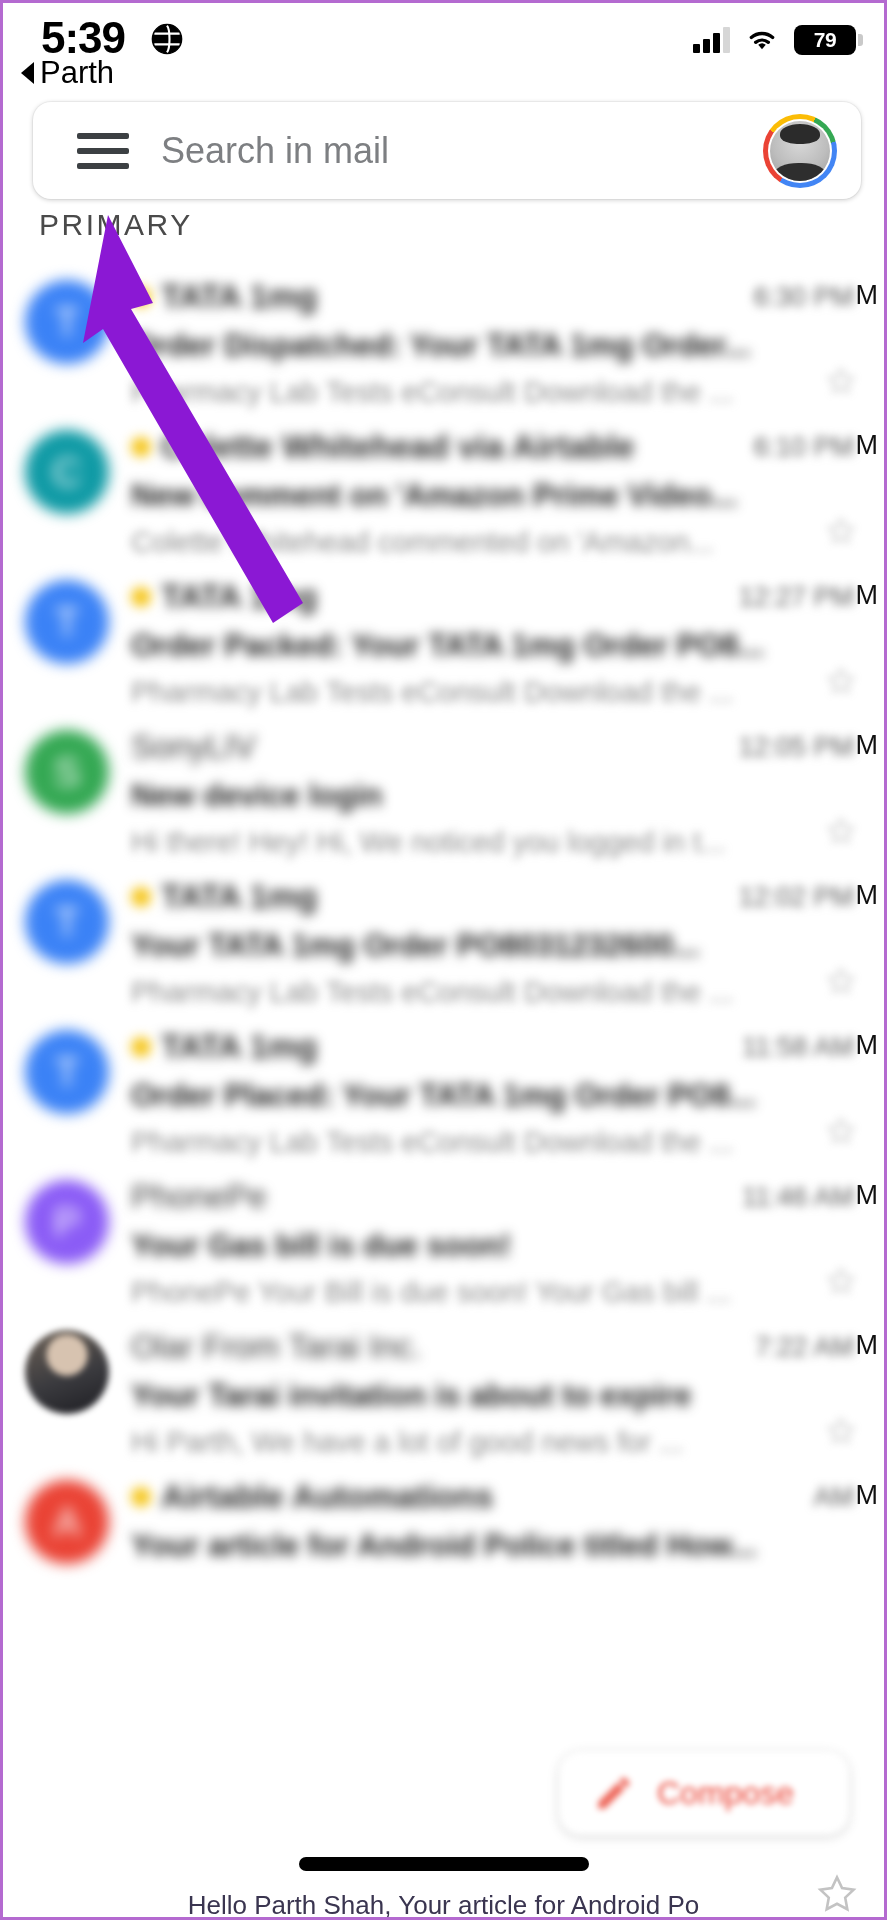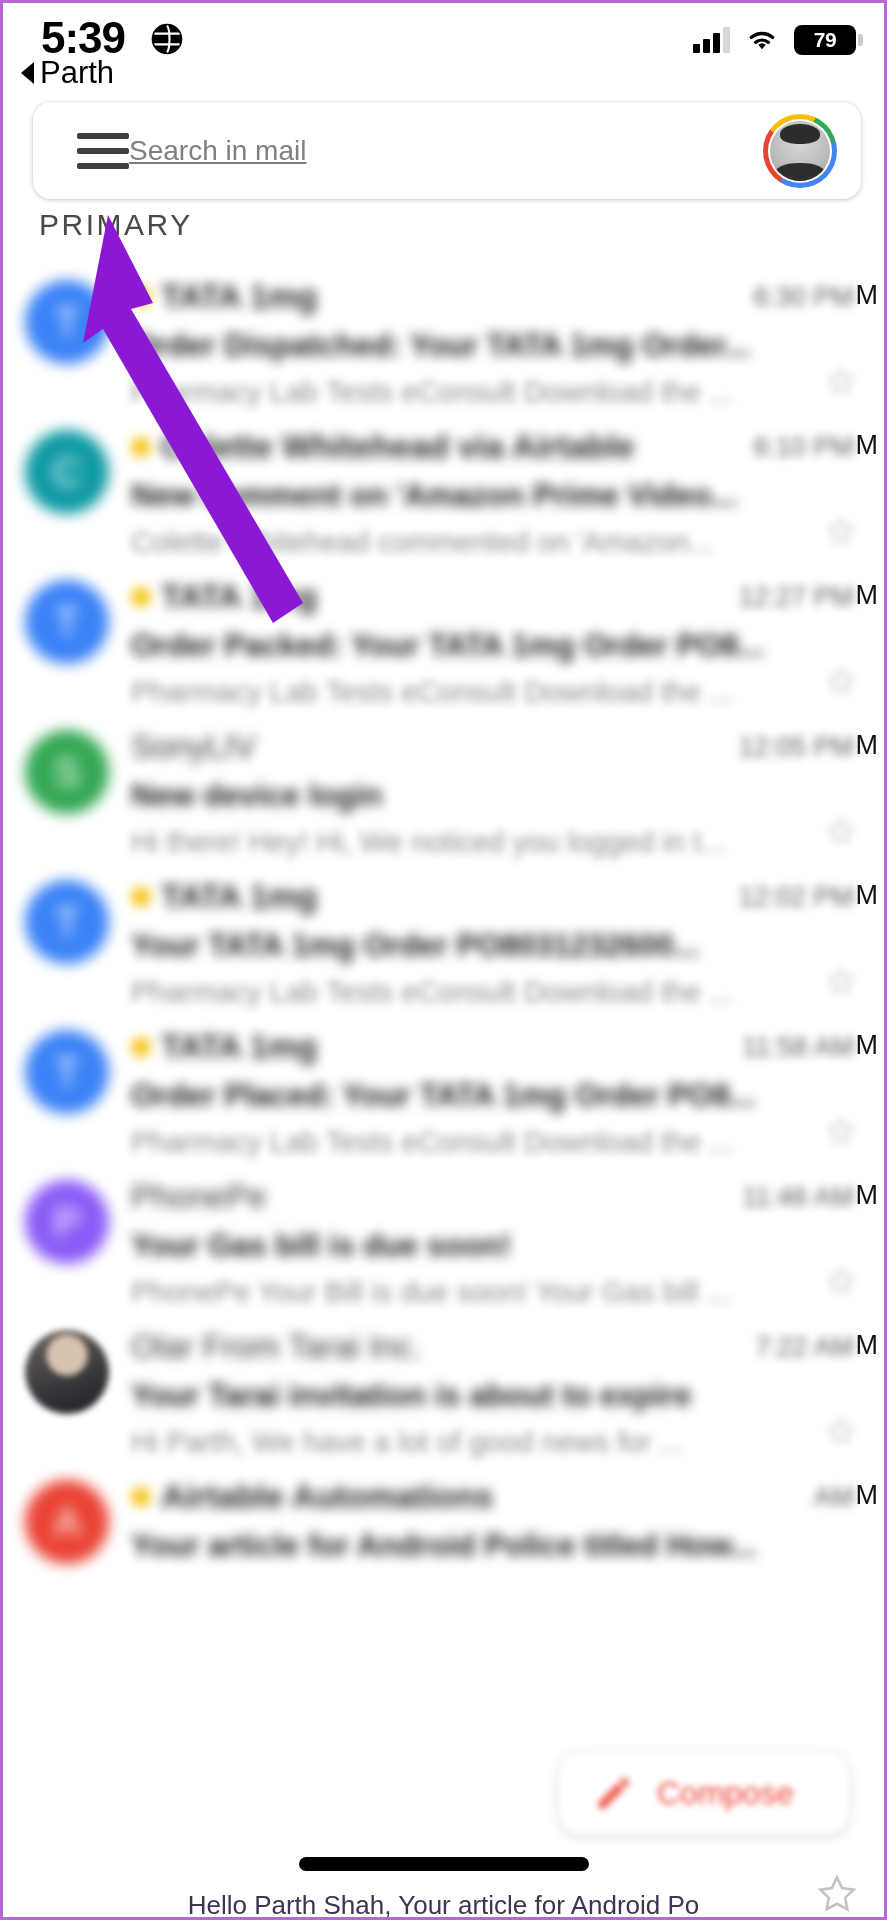--- a/index.html
+++ b/index.html
@@ -64,21 +64,21 @@
   
   #searchbar {
     position:absolute; left:30px; top:99px; width:828px; height:97px;
     background:#fff; border-radius:18px;
     box-shadow:0 1px 5px rgba(0,0,0,0.20), 0 0 0 1px rgba(0,0,0,0.035);
     display:flex; align-items:center; padding:0 22px;
   }
   #hamburger { width:52px; height:36px; display:flex; flex-direction:column; justify-content:space-between; margin-left:22px; }
   #hamburger i { display:block; height:6px; background:#3c4043; border-radius:2px; }
   #search-placeholder {
-    font-size:28px; color:#7d7f82; font-weight:400; flex:1;text-decoration:underline;
+    margin-left:32px; font-size:36px; color:#7d7f82; font-weight:400; flex:1;
   }
   #avatar {
     width:74px; height:74px; border-radius:50%;
     position:relative; flex:none; margin-right:2px;
   }
   #avatar .ring {
     position:absolute; inset:0; border-radius:50%;
     background:
       conic-gradient(from 135deg,
         #4285f4 0deg 78deg,

